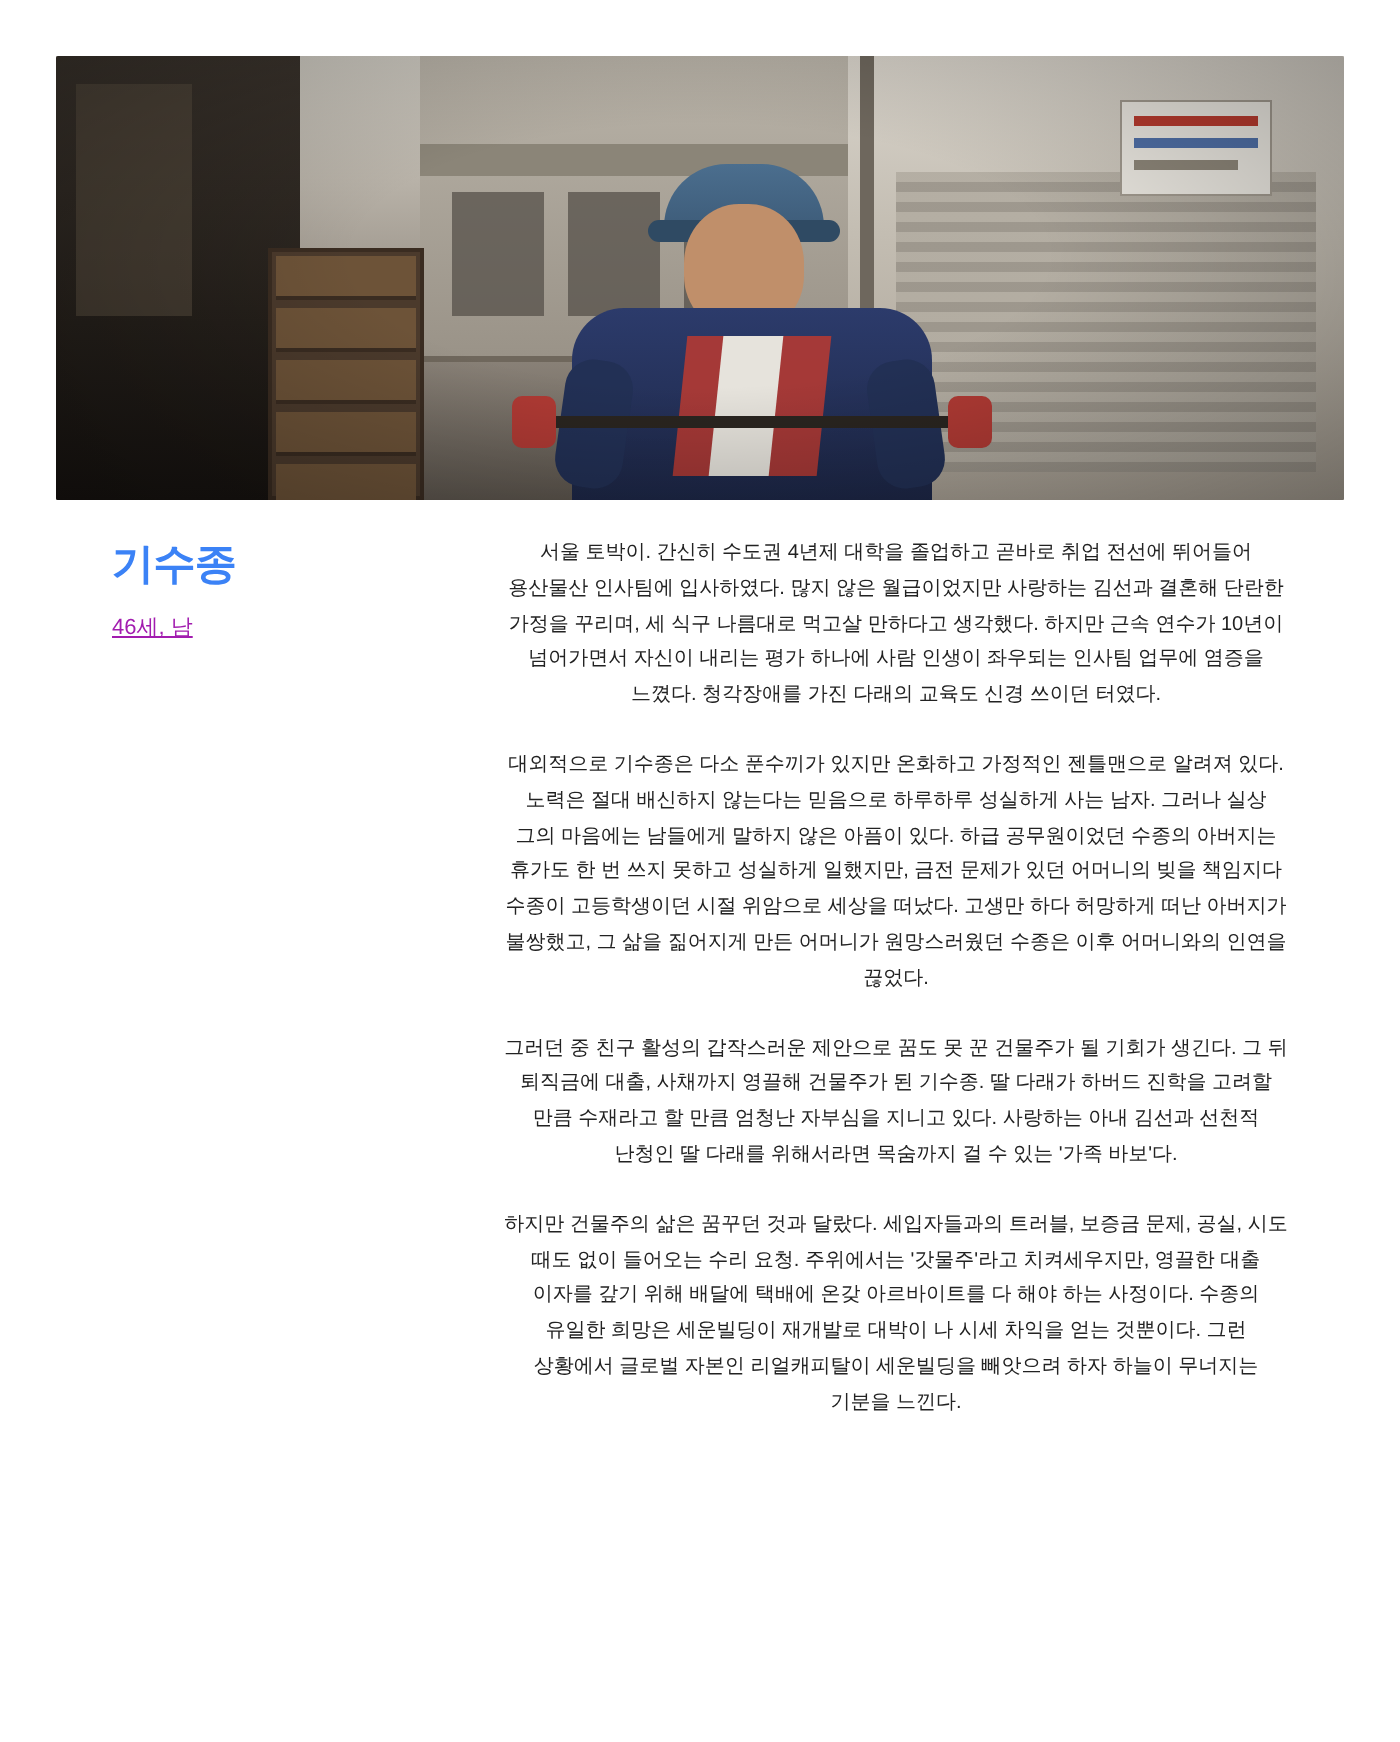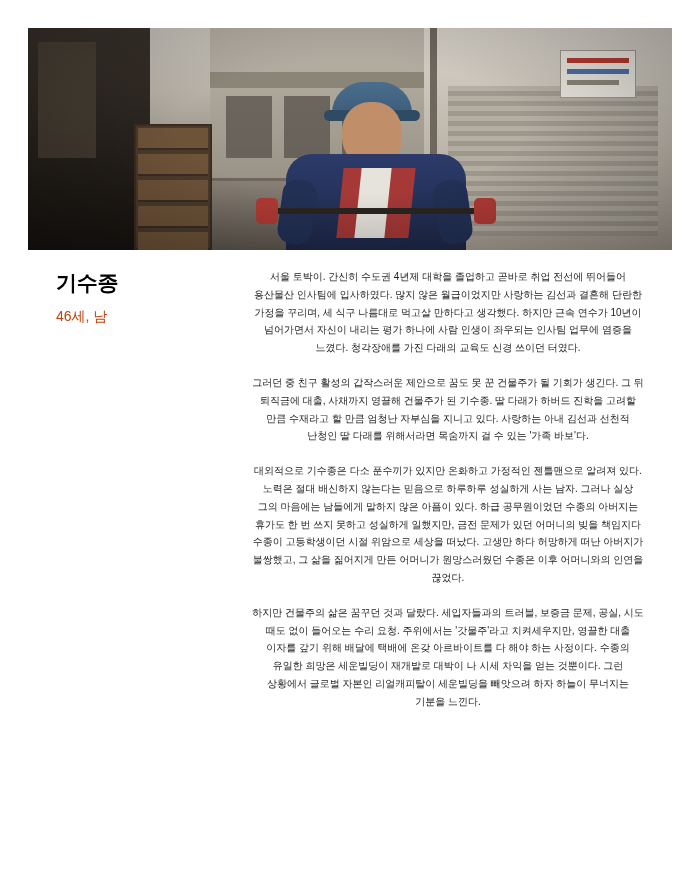--- a/index.html
+++ b/index.html
@@ -215,30 +215,31 @@
     box-sizing: border-box;
   }
   .char-col {
     width: 192px;
     flex: 0 0 192px;
     padding-top: 2px;
   }
   .char-name {
     font-size: 21px;
     font-weight: bold;
-    color: #000000;
+    color: #3b82f6;
     letter-spacing: -0.3px;
     margin: 0 0 12px 0;
     line-height: 1.2;
   }
   .char-meta {
-    font-size: 14px;
-    color: #c2410c;
+    font-size: 11px;
+    color: #a21caf;
     margin: 0;
     line-height: 1.3;
+    text-decoration: underline;
   }
   .text-col {
     flex: 1 1 auto;
     padding-left: 4px;
   }
   .para {
     font-size: 10px;
     line-height: 1.78;
     color: #222222;
     margin: 0 0 17px 0;
@@ -294,20 +295,20 @@
 
   <div class="content">
 
     <div class="char-col">
       <h1 class="char-name">기수종</h1>
       <p class="char-meta">46세, 남</p>
     </div>
 
     <div class="text-col">
       <p class="para">서울 토박이. 간신히 수도권 4년제 대학을 졸업하고 곧바로 취업 전선에 뛰어들어 용산물산 인사팀에 입사하였다. 많지 않은 월급이었지만 사랑하는 김선과 결혼해 단란한 가정을 꾸리며, 세 식구 나름대로 먹고살 만하다고 생각했다. 하지만 근속 연수가 10년이 넘어가면서 자신이 내리는 평가 하나에 사람 인생이 좌우되는 인사팀 업무에 염증을 느꼈다. 청각장애를 가진 다래의 교육도 신경 쓰이던 터였다.</p>
+      <p class="para">대외적으로 기수종은 다소 푼수끼가 있지만 온화하고 가정적인 젠틀맨으로 알려져 있다. 노력은 절대 배신하지 않는다는 믿음으로 하루하루 성실하게 사는 남자. 그러나 실상 그의 마음에는 남들에게 말하지 않은 아픔이 있다. 하급 공무원이었던 수종의 아버지는 휴가도 한 번 쓰지 못하고 성실하게 일했지만, 금전 문제가 있던 어머니의 빚을 책임지다 수종이 고등학생이던 시절 위암으로 세상을 떠났다. 고생만 하다 허망하게 떠난 아버지가 불쌍했고, 그 삶을 짊어지게 만든 어머니가 원망스러웠던 수종은 이후 어머니와의 인연을 끊었다.</p>
       <p class="para">그러던 중 친구 활성의 갑작스러운 제안으로 꿈도 못 꾼 건물주가 될 기회가 생긴다. 그 뒤 퇴직금에 대출, 사채까지 영끌해 건물주가 된 기수종. 딸 다래가 하버드 진학을 고려할 만큼 수재라고 할 만큼 엄청난 자부심을 지니고 있다. 사랑하는 아내 김선과 선천적 난청인 딸 다래를 위해서라면 목숨까지 걸 수 있는 '가족 바보'다.</p>
-      <p class="para">대외적으로 기수종은 다소 푼수끼가 있지만 온화하고 가정적인 젠틀맨으로 알려져 있다. 노력은 절대 배신하지 않는다는 믿음으로 하루하루 성실하게 사는 남자. 그러나 실상 그의 마음에는 남들에게 말하지 않은 아픔이 있다. 하급 공무원이었던 수종의 아버지는 휴가도 한 번 쓰지 못하고 성실하게 일했지만, 금전 문제가 있던 어머니의 빚을 책임지다 수종이 고등학생이던 시절 위암으로 세상을 떠났다. 고생만 하다 허망하게 떠난 아버지가 불쌍했고, 그 삶을 짊어지게 만든 어머니가 원망스러웠던 수종은 이후 어머니와의 인연을 끊었다.</p>
       <p class="para">하지만 건물주의 삶은 꿈꾸던 것과 달랐다. 세입자들과의 트러블, 보증금 문제, 공실, 시도 때도 없이 들어오는 수리 요청. 주위에서는 '갓물주'라고 치켜세우지만, 영끌한 대출 이자를 갚기 위해 배달에 택배에 온갖 아르바이트를 다 해야 하는 사정이다. 수종의 유일한 희망은 세운빌딩이 재개발로 대박이 나 시세 차익을 얻는 것뿐이다. 그런 상황에서 글로벌 자본인 리얼캐피탈이 세운빌딩을 빼앗으려 하자 하늘이 무너지는 기분을 느낀다.</p>
 
     </div>
 
   </div>
 </div>
 
 </body></html>

